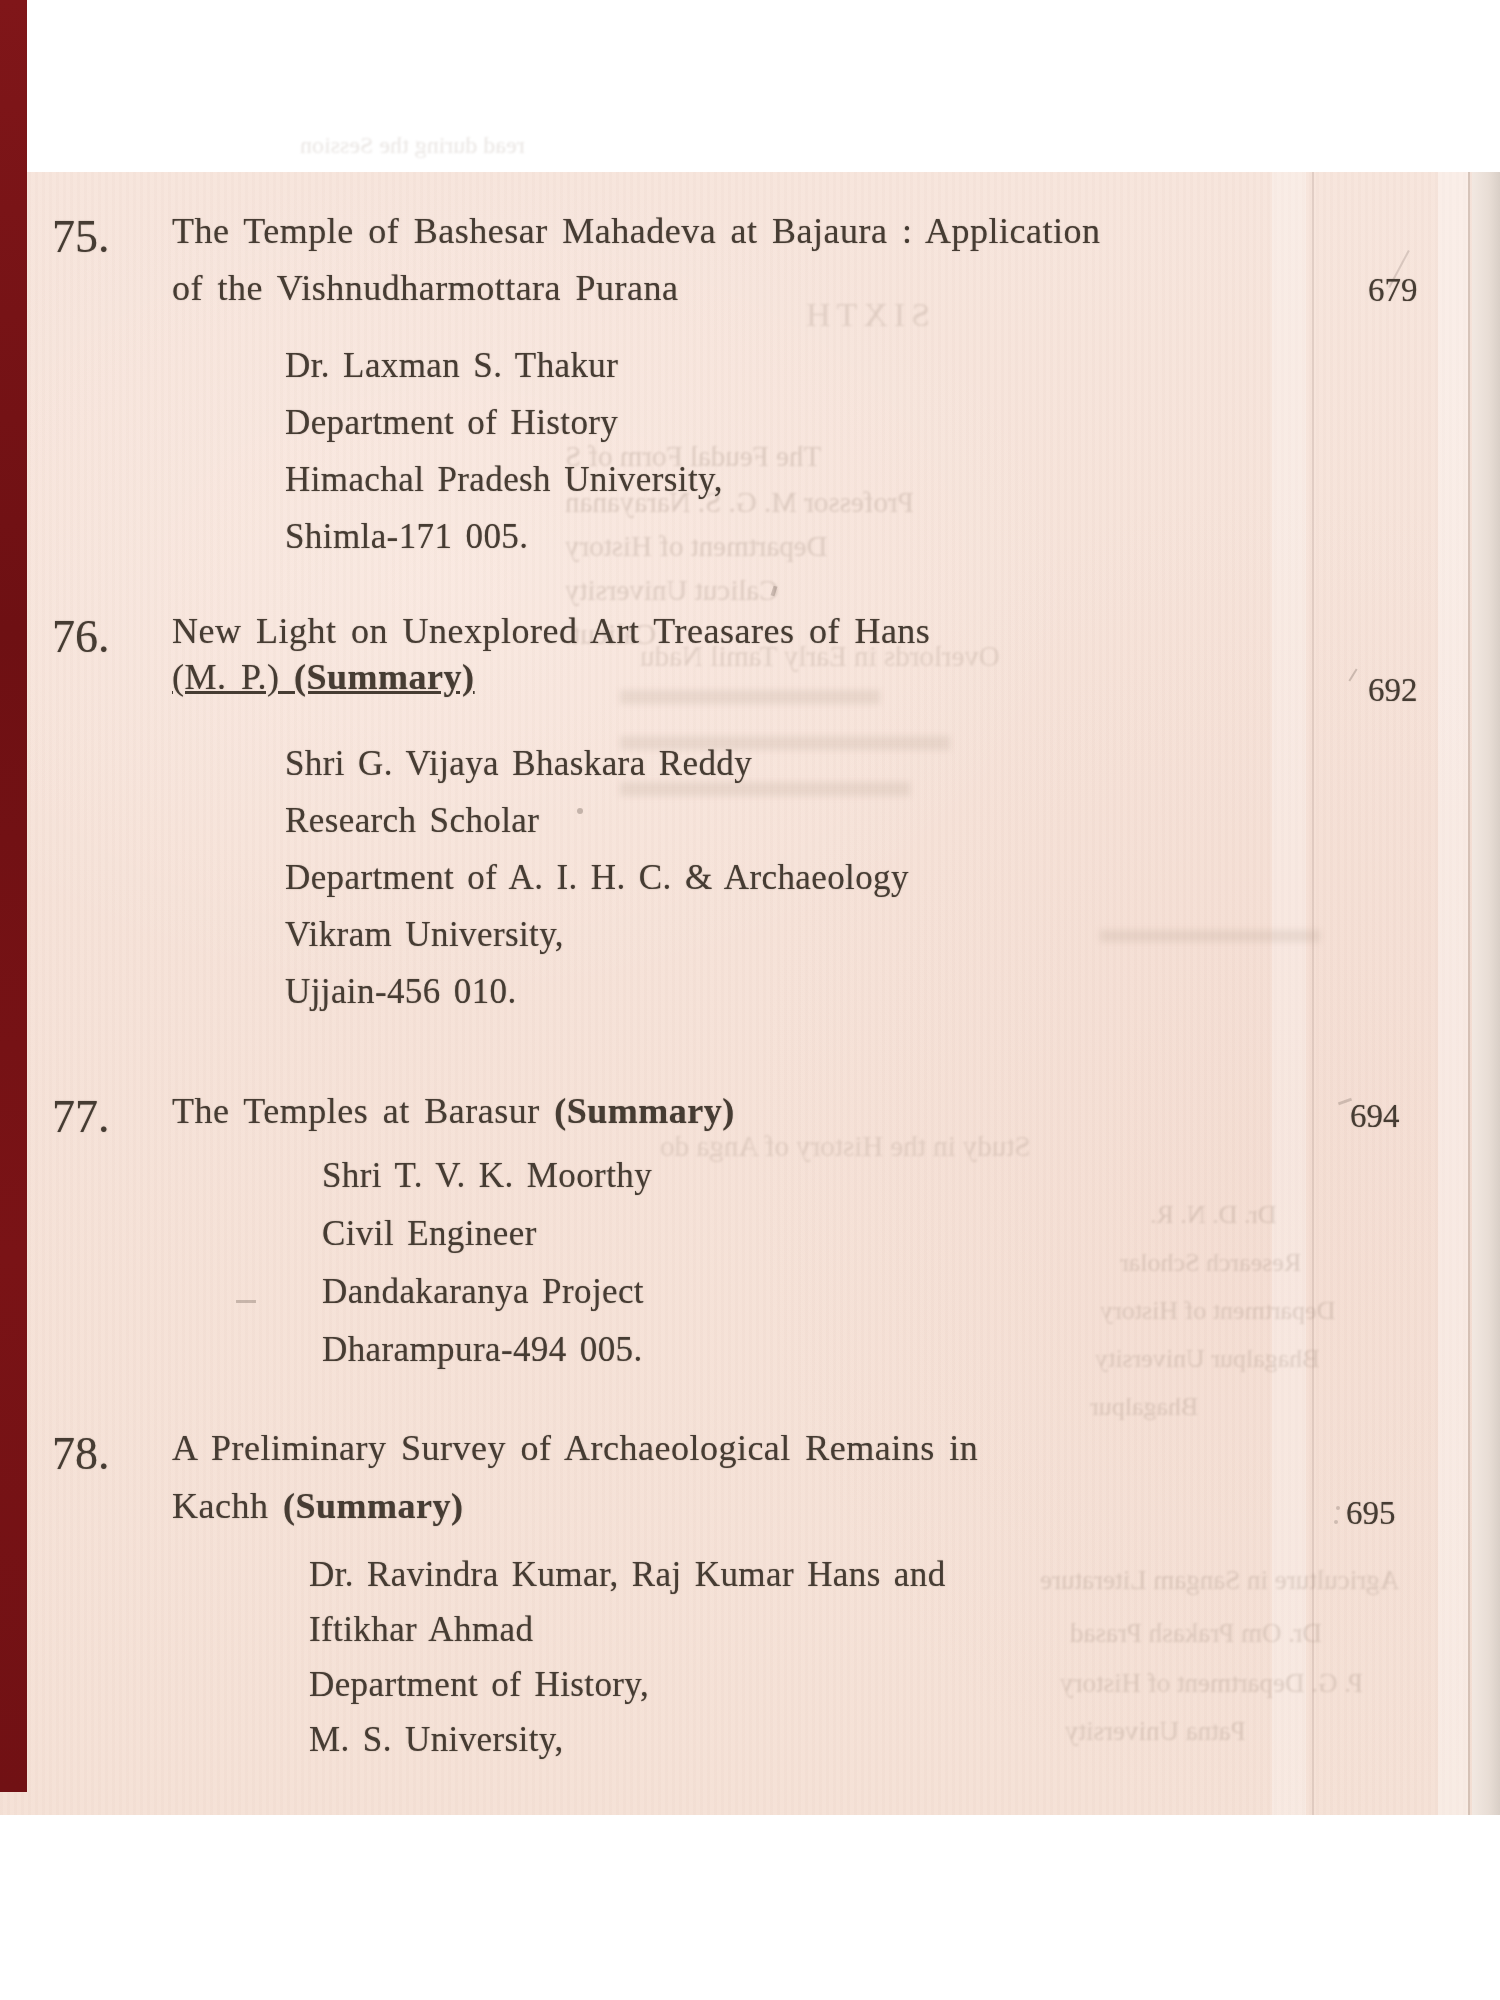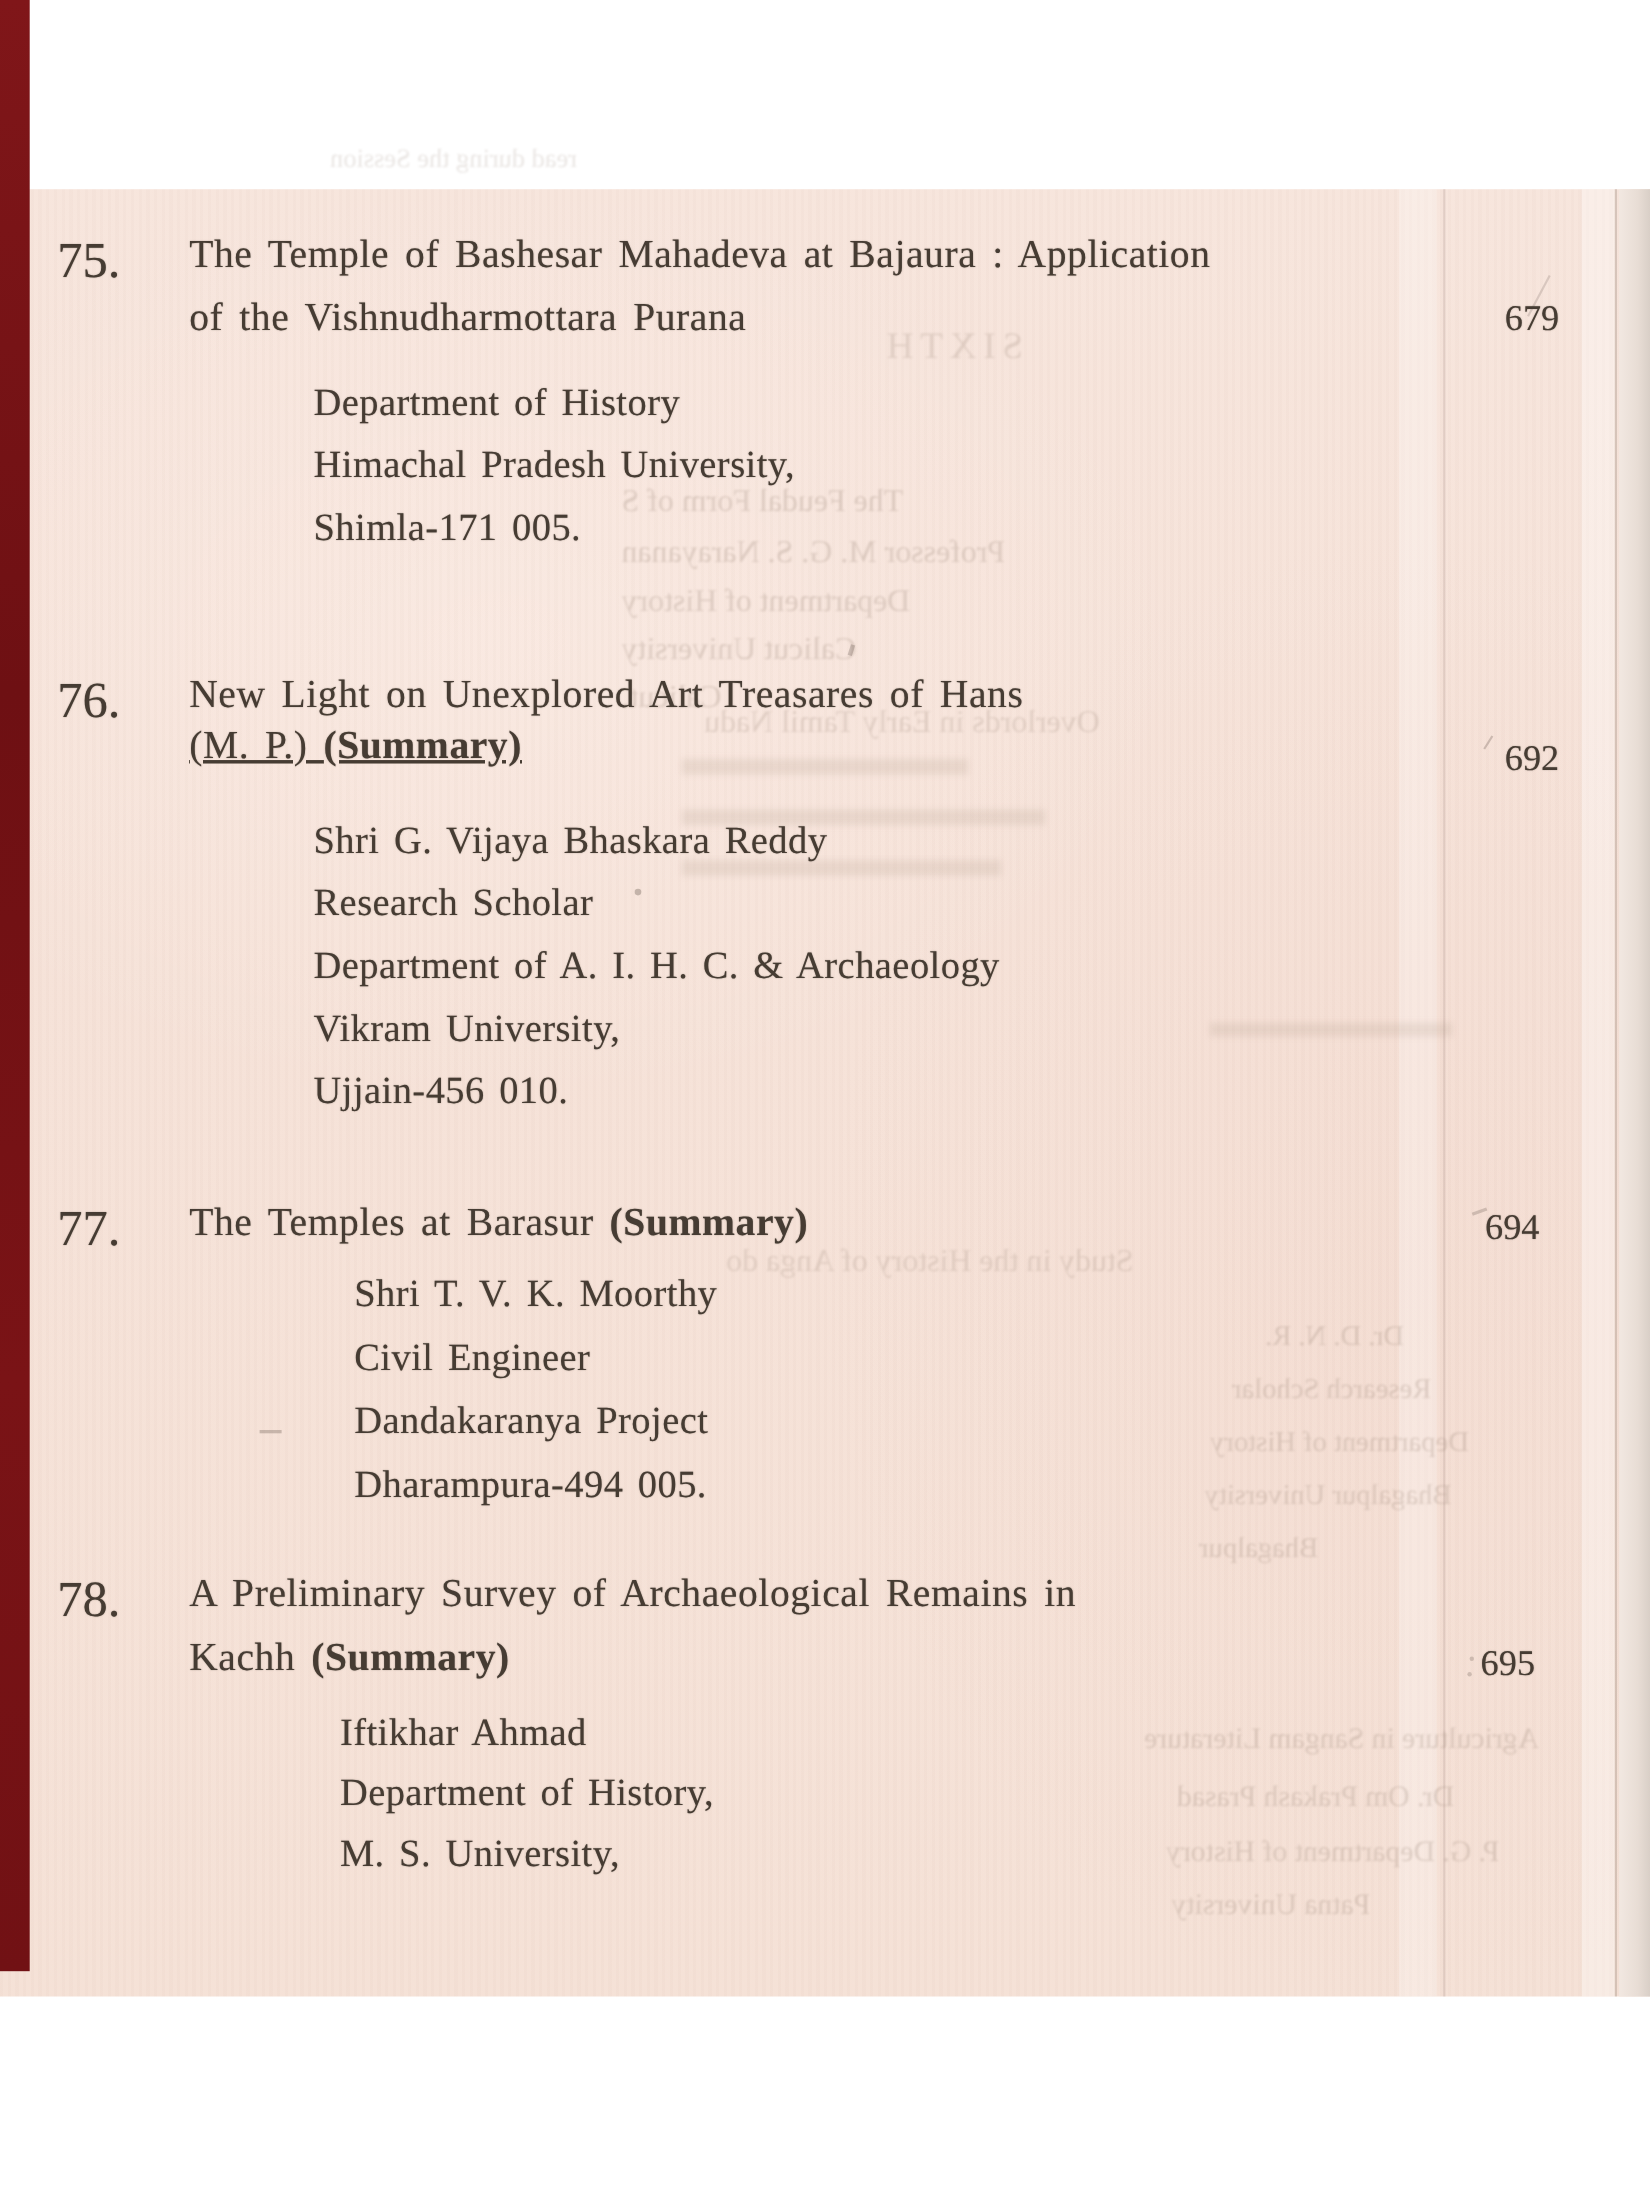--- a/index.html
+++ b/index.html
@@ -136,20 +136,21 @@
 <div class="smudge sm2"></div>
 <div class="smudge sm3"></div>
 <div class="smudge sm4"></div>
 
 <div class="entry e1">
   <span class="num">75.</span>
   <span class="t1"><span>The Temple of Bashesar Mahadeva at Bajaura : Application</span><span class="b"></span></span>
   <span class="t2"><span>of the Vishnudharmottara Purana</span><span class="b"></span></span>
   <span class="pg">679</span>
   <div class="details">
+      <div class="dline">Dr. Laxman S. Thakur</div>
       <div class="dline">Department of History</div>
       <div class="dline">Himachal Pradesh University,</div>
       <div class="dline">Shimla-171 005.</div>
     </div>
 </div>
 
 <div class="entry e2">
   <span class="num">76.</span>
   <span class="t1"><span>New Light on Unexplored Art Treasares of Hans</span><span class="b"></span></span>
   <span class="t2"><span>(M. P.) </span><span class="b">(Summary)</span></span>
@@ -175,17 +176,18 @@
       <div class="dline">Dharampura-494 005.</div>
     </div>
 </div>
 
 <div class="entry e4">
   <span class="num">78.</span>
   <span class="t1"><span>A Preliminary Survey of Archaeological Remains in</span><span class="b"></span></span>
   <span class="t2"><span>Kachh </span><span class="b">(Summary)</span></span>
   <span class="pg">695</span>
   <div class="details">
+      <div class="dline">Dr. Ravindra Kumar, Raj Kumar Hans and</div>
       <div class="dline">Iftikhar Ahmad</div>
       <div class="dline">Department of History,</div>
       <div class="dline">M. S. University,</div>
     </div>
 </div>
 
 </body></html>

